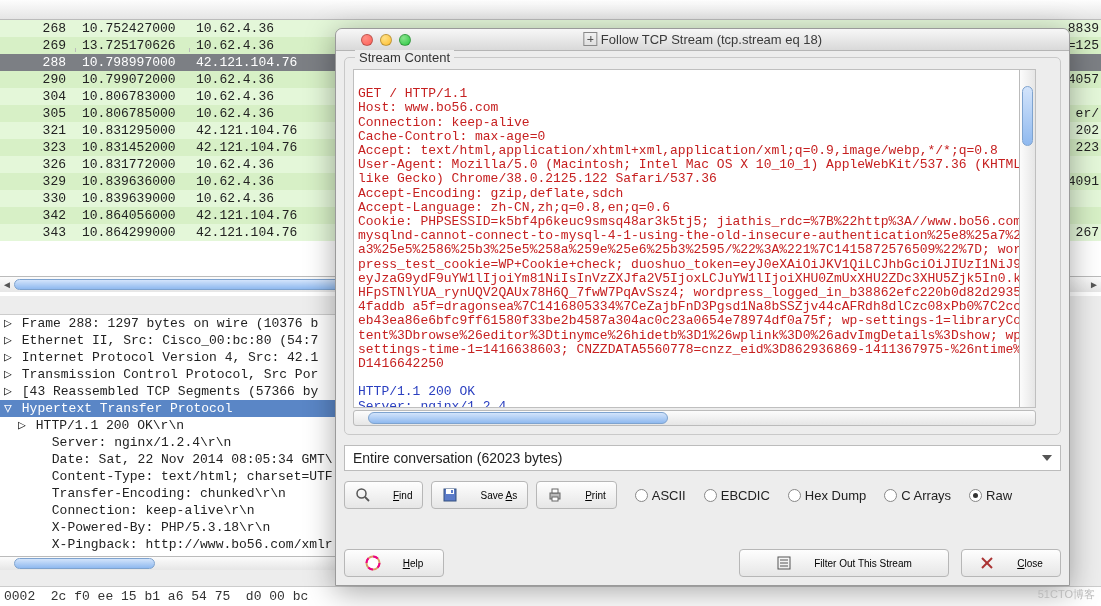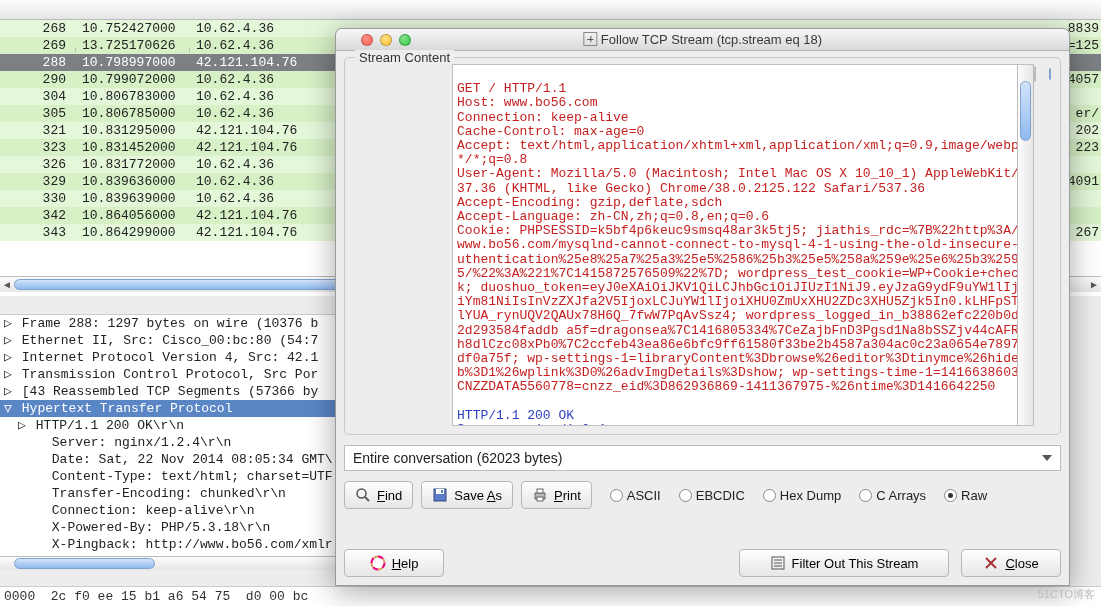--- a/index.html
+++ b/index.html
@@ -55,36 +55,36 @@
 .traffic { display: flex; gap: 7px; }
 .tl { width: 12px; height: 12px; border-radius: 50%; border: 1px solid rgba(0,0,0,.25); }
 .tl.red { background: radial-gradient(circle at 35% 30%, #ff8f85, #ff5f57); }
 .tl.yel { background: radial-gradient(circle at 35% 30%, #ffe184, #ffbd2e); }
 .tl.grn { background: radial-gradient(circle at 35% 30%, #88e38c, #28c940); }
 .titletxt { position: absolute; left: 50%; transform: translateX(-50%); font-size: 13px; color: #3a3a3a; }
 .xicon { width:14px; height:14px; border:1px solid #888; margin-right:4px; display:inline-block; position:relative; vertical-align:-2px;}
 .xicon:before,.xicon:after{content:"";position:absolute;background:#555;}
 .xicon:before{left:3px;right:3px;top:6px;height:1px;} .xicon:after{top:3px;bottom:3px;left:6px;width:1px;}
 
-.frame { margin: 6px 8px 4px 8px; padding: 6px 24px 8px 8px; border: 1px solid #c9c9c9; border-radius: 5px; background: #ededed; flex: 1; display: flex; flex-direction: row; min-height: 0; }
+.frame { margin: 6px 8px 4px 8px; padding: 6px 24px 8px 8px; border: 1px solid #c9c9c9; border-radius: 5px; background: #ededed; flex: 1; display: flex; flex-direction: column; min-height: 0; }
 .frame-title { position: relative; top: -14px; left: 2px; background: #ededed; padding: 0 4px; font-size: 13px; color: #333; width: max-content; margin-bottom: -10px; }
 .content { flex: 1; background: #fff; border: 1px solid #bfbfbf; padding: 3px 4px; font-family: "Andale Mono","Courier New",monospace; font-size: 13px; line-height: 14.2px; overflow: hidden; position: relative; white-space: pre-wrap; word-break: break-all; }
 .content .req { color: #c62020; }
 .content .res { color: #2a3fc0; }
 .content .vbar { position: absolute; right: 0; top: 0; bottom: 0; width: 16px; background: linear-gradient(90deg,#fcfcfc,#e6e6e6); border-left: 1px solid #bbb; }
 .content .vthumb { position: absolute; right: 2px; top: 16px; width: 11px; height: 60px; border: 1px solid #7ea3cf; border-radius: 6px; background: linear-gradient(#d3e4fb,#8fb9ef); }
 .frame .hs { height: 16px; margin-top: 2px; background: linear-gradient(#fcfcfc,#e6e6e6); border: 1px solid #bbb; border-radius: 3px; position: relative; }
 .frame .hs .th { position: absolute; left: 14px; top: 1px; height: 12px; width: 44%; border: 1px solid #7ea3cf; border-radius: 7px; background: linear-gradient(#d3e4fb,#8fb9ef); }
 
 .combo { margin: 6px 8px; height: 26px; background: #fff; border: 1px solid #bcbcbc; display: flex; align-items: center; padding: 0 8px; font-size: 14px; justify-content: space-between; }
 .combo .cv { color: #222; }
 .combo .dd { width: 0; height: 0; border-left: 5px solid transparent; border-right: 5px solid transparent; border-top: 6px solid #555; }
 
 .btnrow { display: flex; gap: 8px; align-items: center; padding: 4px 8px; }
-.btn { height: 28px; background: linear-gradient(#fefefe,#e6e6e6); border: 1px solid #b7b7b7; border-radius: 4px; padding: 0 10px; display: flex; align-items: center; gap: 6px; font-size: 13px; }
+.btn { height: 28px; background: linear-gradient(#fefefe,#e6e6e6); border: 1px solid #b7b7b7; border-radius: 4px; padding: 0 10px; display: flex; align-items: center; gap: 22px; font-size: 10px; }
 .btn .ico { width: 16px; height: 16px; }
 .btn u { text-decoration: underline; }
 .radio { display: inline-flex; align-items: center; gap: 4px; margin-left: 10px; font-size: 13px; }
 .radio .rb { width: 13px; height: 13px; border: 1px solid #888; border-radius: 50%; background: #fff; display: inline-block; position: relative; }
 .radio .rb.on::after { content: ""; position: absolute; inset: 3px; background: #333; border-radius: 50%; }
 
 .footer { display: flex; justify-content: space-between; padding: 6px 8px 8px 8px; gap: 12px; }
 .footer .btn { min-width: 100px; justify-content: center; margin-top: 30px; }
 .footer .grow { flex: 1; }
 svg { display: block; }
@@ -261,21 +261,21 @@
       <div class="ln ind2"><span class="tri"></span> Transfer-Encoding: chunked\r\n</div>
       <div class="ln ind2"><span class="tri"></span> Connection: keep-alive\r\n</div>
       <div class="ln ind2"><span class="tri"></span> X-Powered-By: PHP/5.3.18\r\n</div>
       <div class="ln ind2"><span class="tri"></span> X-Pingback: http://www.bo56.com/xmlr</div>
     </div>
   <div class="tree-scroll">
       <div class="thumb"></div>
     </div>
 </div>
 
-<div class="hex">0000  2c f0 ee 15 b1 a6 54 75  d0 00 bc </div>
+<div class="hex">0002  2c f0 ee 15 b1 a6 54 75  d0 00 bc </div>
 
 <div class="dlg">
   <div class="titlebar">
     <div class="traffic">
       <span class="tl red"></span>
       <span class="tl yel"></span>
       <span class="tl grn"></span>
     </div>
     <div class="titletxt"><span class="xicon"></span><span>Follow TCP Stream (tcp.stream eq 18)</span></div>
   </div>

